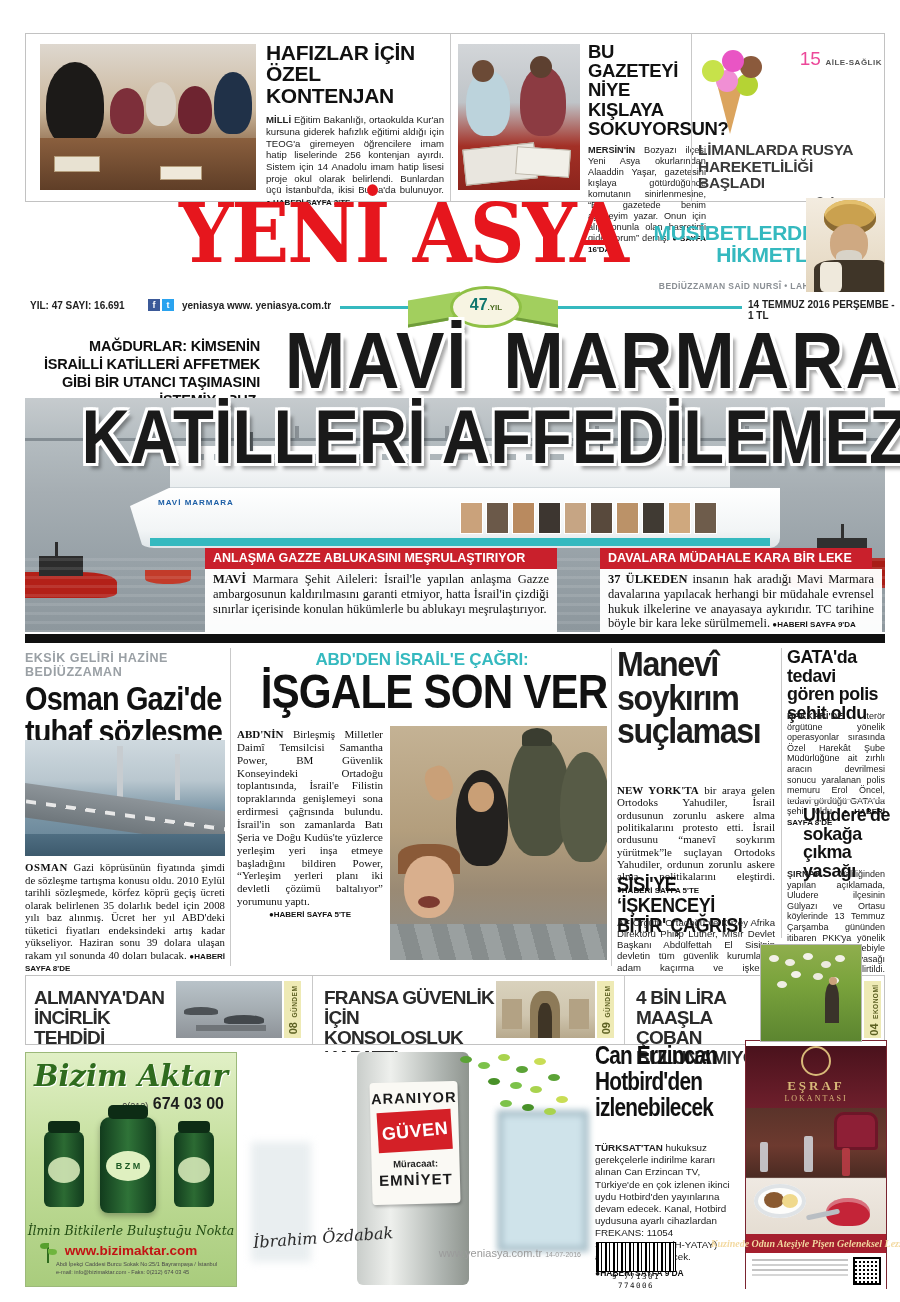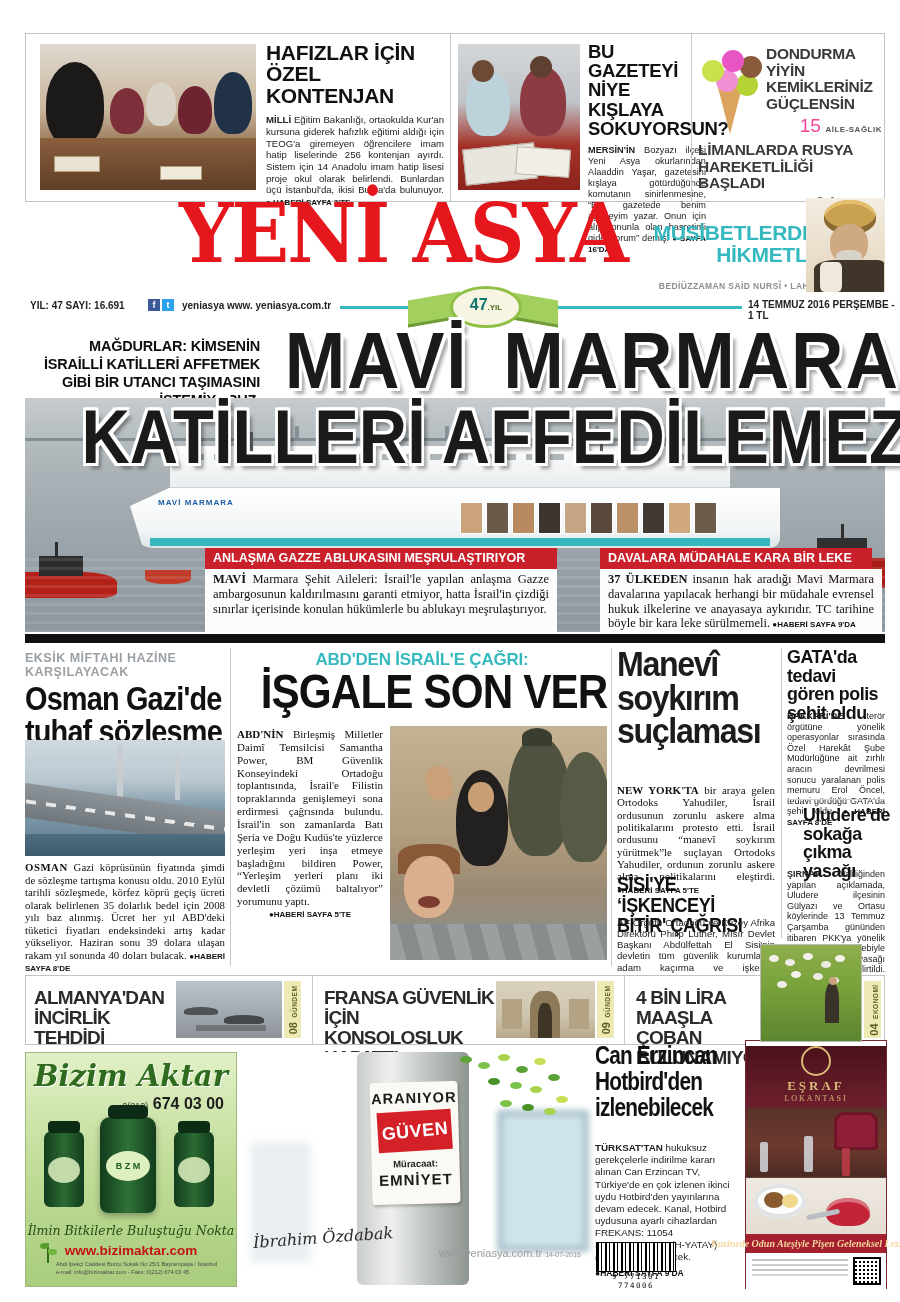--- a/index.html
+++ b/index.html
@@ -77,23 +77,20 @@
         <span class="ref">● SAYFA 16'DA</span>
       </div>
     </div>
     <div class="vline" style="left:665px;top:0;height:167px;"></div>
 
     <div class="t" style="left:672px;top:8px;width:64px;height:100px;">
       <div style="position:absolute;left:18px;top:38px;width:0;height:0;border-left:14px solid transparent;border-right:14px solid transparent;border-top:54px solid #dba45e;"></div>
       <div style="position:absolute;left:4px;top:18px;width:22px;height:22px;border-radius:50%;background:#c7e24a;box-shadow:20px -10px 0 #e955c4, 38px -4px 0 #8b5a3c, 14px 10px 0 #f08fd4, 34px 14px 0 #b5d334;"></div>
     </div>
     <div class="t" style="left:740px;top:12px;width:116px;">
-      <div class="pl" style="font-weight:700;font-size:15.5px;line-height:1.08;letter-spacing:-.3px;color:#3a3a3a;">DONDURMA YİYİN
-KEMİKLERİNİZ
-GÜÇLENSİN</div>
       <div style="text-align:right;margin-top:2px;">
         <span style="font-size:19px;color:#ec4899;">15</span>
         <span style="font-size:8px;font-weight:700;color:#555;letter-spacing:.5px;">AİLE-SAĞLIK</span>
       </div>
     </div>
     <div class="t" style="left:672px;top:108px;width:184px;">
       <div class="pl" style="font-weight:700;font-size:15.5px;line-height:1.08;letter-spacing:-.3px;color:#3a3a3a;">LİMANLARDA RUSYA
 HAREKETLİLİĞİ BAŞLADI</div>
       <div style="text-align:right;margin-top:1px;">
         <span style="font-size:19px;color:#555;">04</span>
@@ -199,21 +196,21 @@
     <span class="lead">37 ÜLKEDEN</span><span> insanın hak aradığı Mavi Marmara davalarına yapılacak herhangi bir müdahale evrensel hukuk ilkelerine ve anayasaya aykırıdır. TC tarihine böyle bir kara leke sürülmemeli.</span><span class="ref"> ●HABERİ SAYFA 9'DA</span>
   </div>
 
   <div class="t" style="left:25px;top:634px;width:860px;height:9px;background:#101010;"></div>
 
   <div class="vline" style="left:230px;top:648px;height:318px;"></div>
   <div class="vline" style="left:611px;top:648px;height:318px;"></div>
   <div class="vline" style="left:781px;top:648px;height:290px;"></div>
 
   <div class="t" style="left:25px;top:651px;width:200px;">
-    <div class="kick">EKSİK MİFTAHI HAZİNE KARŞILAYACAK</div>
+    <div class="kick">EKSİK GELİRİ HAZİNE BEDİÜZZAMAN</div>
     <div style="margin-top:3px;">
       <span class="cnd pl" style="width:236px;transform:scaleX(.85);font-weight:800;font-size:34px;line-height:.98;letter-spacing:-1px;">Osman Gazi'de
 tuhaf sözleşme</span>
     </div>
   </div>
   <div class="photo" style="left:25px;top:740px;width:200px;height:116px;background:linear-gradient(180deg,#cfd9df 0%,#b9c7cf 35%,#7e98a8 60%,#5f7f93 100%);">
     <div style="position:absolute;left:92px;top:6px;width:6px;height:60px;background:#c7ccd0;"></div>
     <div style="position:absolute;left:150px;top:14px;width:5px;height:46px;background:#c7ccd0;"></div>
     <div style="position:absolute;left:-10px;top:58px;width:230px;height:34px;background:linear-gradient(180deg,#8d9499,#6f777c);transform:rotate(8deg);"></div>
     <div style="position:absolute;left:0px;top:74px;width:210px;height:4px;background:repeating-linear-gradient(90deg,#e8e8e8 0 10px,transparent 10px 20px);transform:rotate(8deg);"></div>

